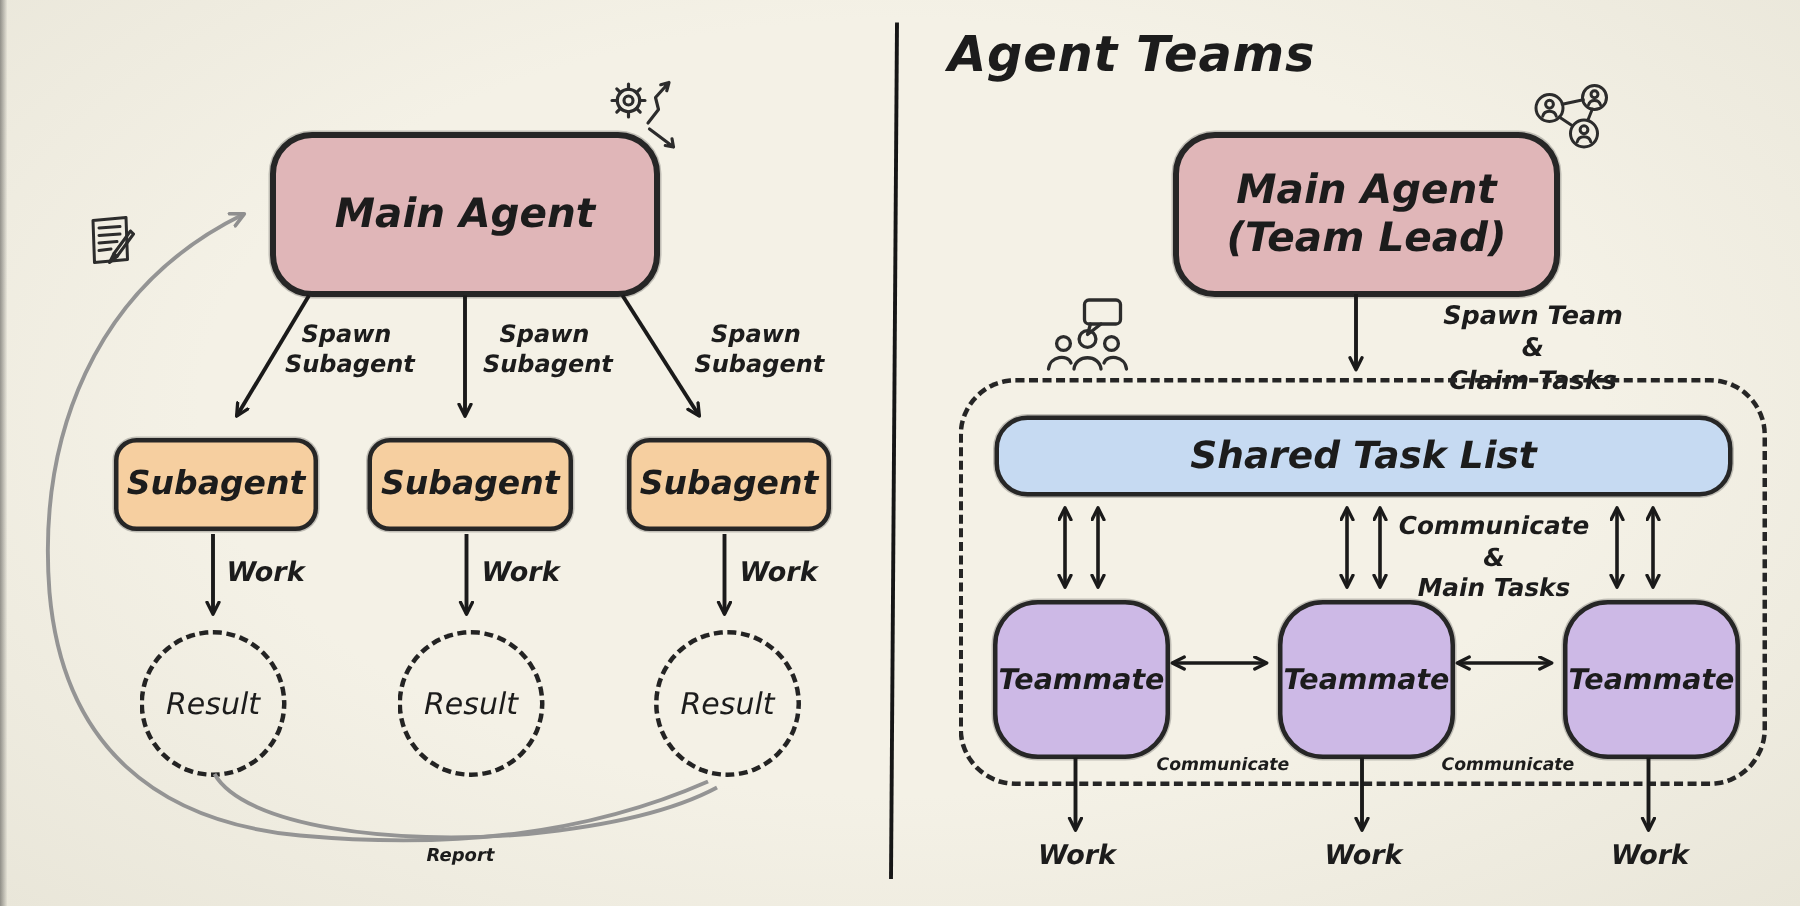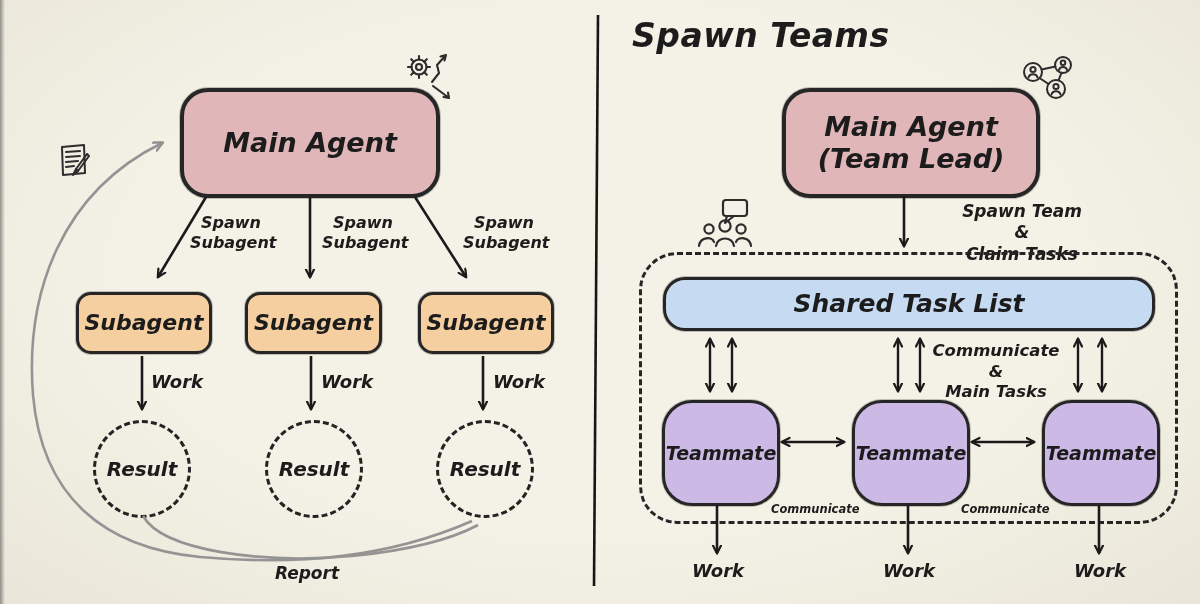--- a/index.html
+++ b/index.html
@@ -14,21 +14,21 @@
   .abs{position:absolute;}
   .title{font-size:33px;font-weight:bold;font-style:italic;letter-spacing:.5px;}
   .box{position:absolute;display:flex;flex-direction:column;align-items:center;justify-content:center;
     border:3.5px solid #262626;font-weight:bold;font-style:italic;text-align:center;line-height:1.2;
     box-shadow:0 0 0 1px rgba(40,40,40,.25);}
   .main-box{background:var(--main-agent-fill);border-radius:28px;font-size:27px;border-width:4px;}
   .sub-box{background:var(--subagent-fill);border-radius:15px;font-size:22px;}
   .task-bar{background:var(--task-list-fill);border-radius:22px;font-size:25px;flex-direction:row;}
   .mate-box{background:var(--teammate-fill);border-radius:30px;font-size:19px;}
   .result-circle{position:absolute;width:92px;height:92px;border:3px dashed #232323;border-radius:50%;
-    display:flex;align-items:center;justify-content:center;font-size:20px;font-weight:bold;font-style:italic;}
+    display:flex;align-items:center;justify-content:center;font-size:20px;font-weight:normal;font-style:italic;}
   .dashed-zone{position:absolute;border:3px dashed #252525;border-radius:38px;}
   .lbl{position:absolute;font-weight:bold;font-style:italic;text-align:center;line-height:1.25;}
   .lbl-md{font-size:16px;}
   .lbl-work{font-size:18px;}
   .lbl-sm{font-size:11.5px;margin-top:36px;}
   .lbl-claim{font-size:16.5px;}
   .overlay{position:absolute;inset:0;pointer-events:none;}
   .icon{position:absolute;}
   .icon svg{display:block;}
 </style>
@@ -96,25 +96,25 @@
     <div class="result-circle" style="left:93px;top:420px;">
       <span>Result</span>
     </div>
     <div class="result-circle" style="left:265px;top:420px;">
       <span>Result</span>
     </div>
     <div class="result-circle" style="left:436px;top:420px;">
       <span>Result</span>
     </div>
 
-    <div class="lbl" style="left:262px;top:563px;width:90px;font-size:17px;">Report</div>
+    <div class="lbl" style="left:262px;top:563px;width:90px;font-size:12px;">Report</div>
   </div>
 
   <div class="panel">
-    <div class="abs title" style="left:632px;top:16px;">Spawn Teams</div>
+    <div class="abs title" style="left:632px;top:16px;">Agent Teams</div>
 
     <span class="icon" style="left:1020px;top:55px;">
       <svg width="64" height="46" viewBox="0 0 64 46">
         <g fill="none" stroke="#2c2c2c" stroke-width="2" stroke-linecap="round">
           <circle cx="13" cy="17" r="9"></circle>
             <circle cx="13" cy="14.5" r="2.6"></circle>
             <path d="M8.5,22.5 C9.5,18 16.5,18 17.5,22.5"></path>
           <circle cx="43" cy="10" r="8"></circle>
             <circle cx="43" cy="7.8" r="2.3"></circle>
             <path d="M39,15 C40,11 46,11 47,15"></path>

